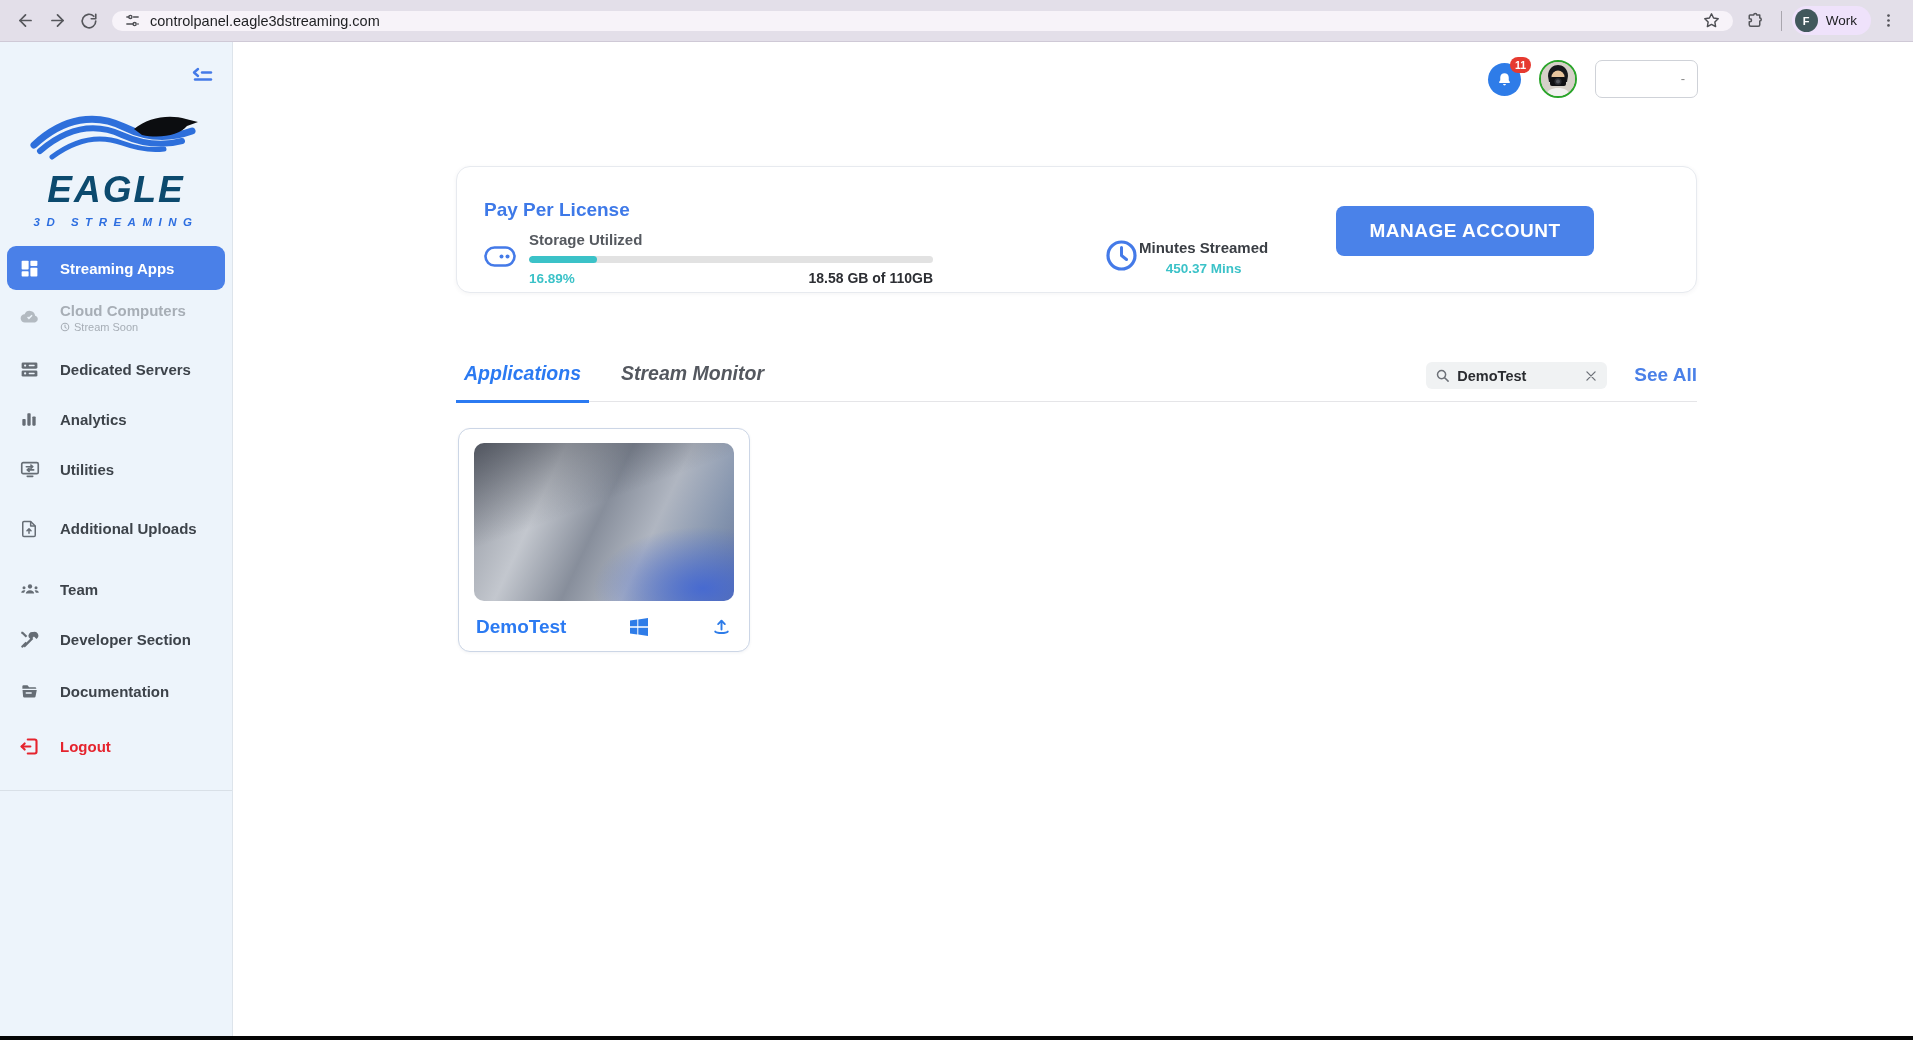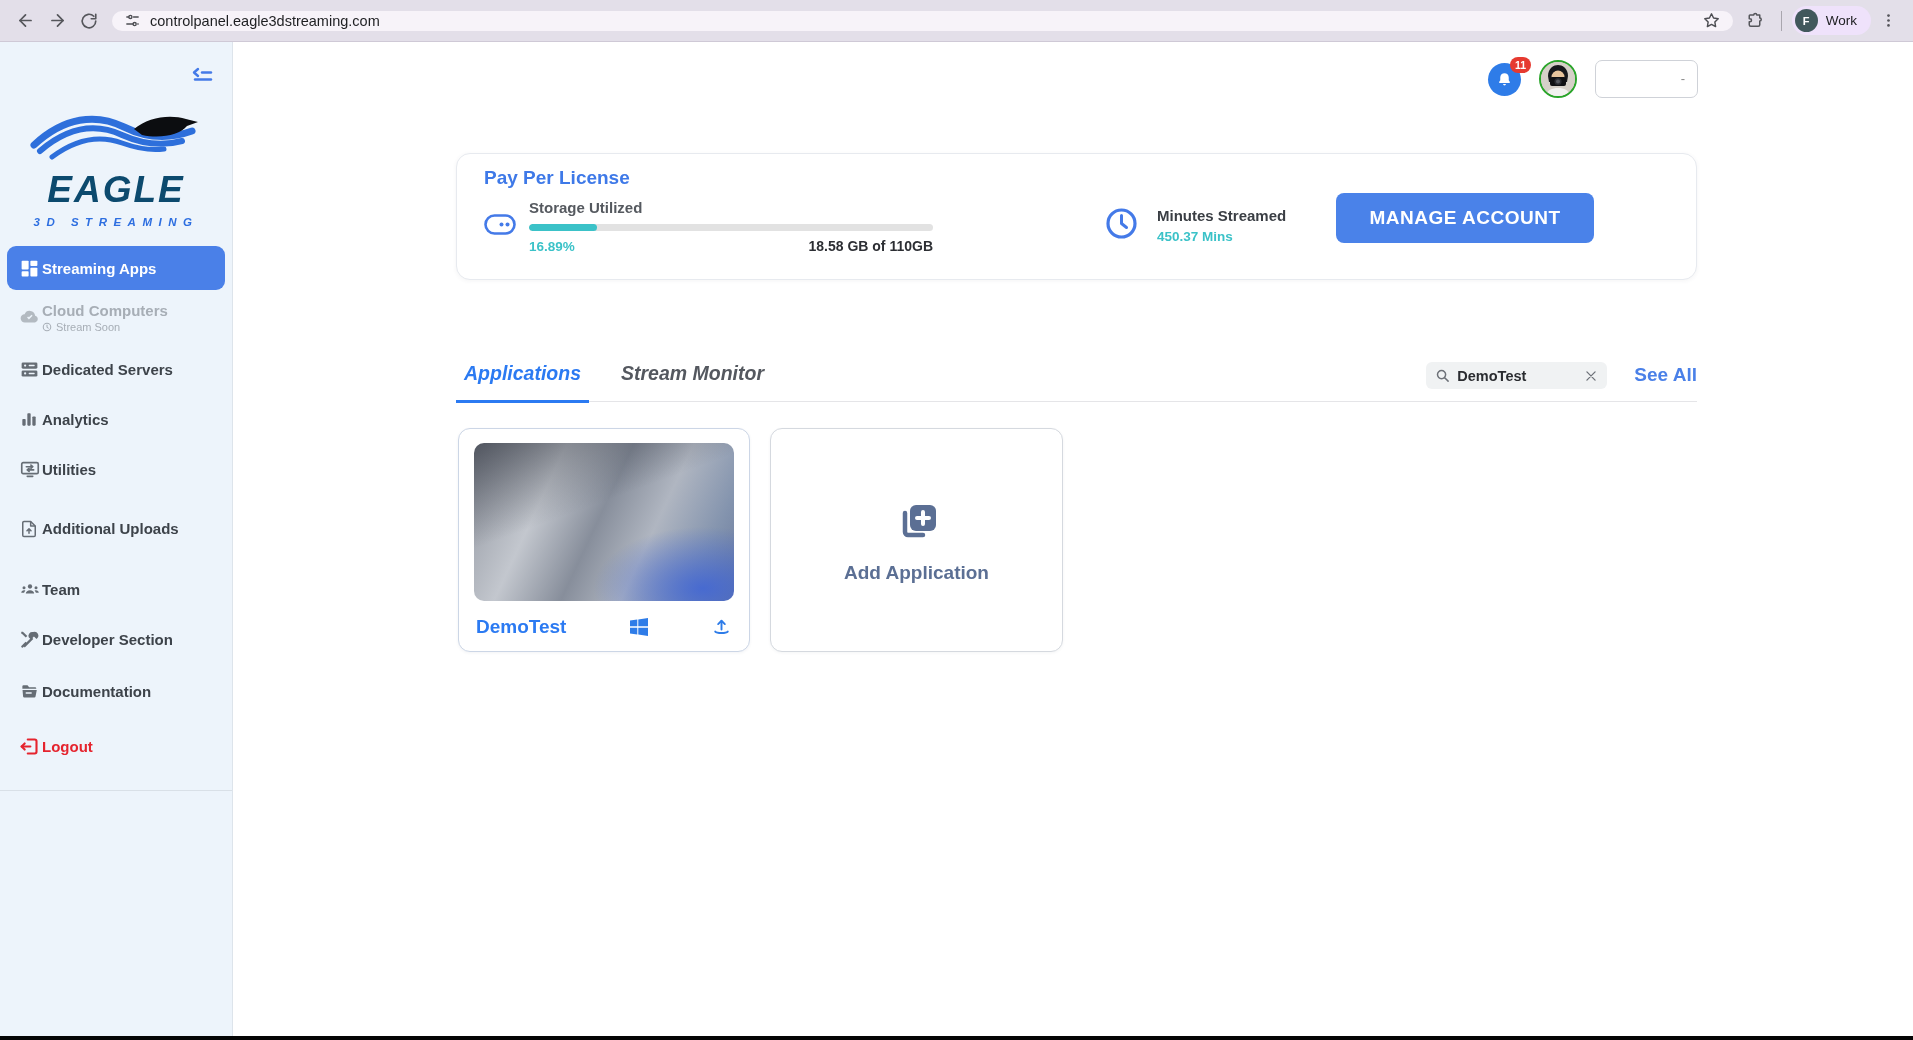--- a/index.html
+++ b/index.html
@@ -31,21 +31,21 @@
   .bottom-bar{ position:absolute; left:0; bottom:0; width:1913px; height:4px; background:#050505; }
 
   
   .collapse-btn{ margin:24px 18px 0 auto; color:#447ae8; }
   .logo{ text-align:center; margin-top:20px; }
   .brand{ font-size:37px; font-weight:bold; font-style:italic; color:#0c4a6e;
     letter-spacing:2px; margin-top:2px; }
   .tagline{ font-size:11.5px; font-style:italic; color:#2d6ee0; letter-spacing:6.5px;
     margin-top:5px; font-weight:bold; }
   .menu{ margin-top:18px; display:flex; flex-direction:column; }
-  .item{ display:flex; align-items:center; gap:1px; padding:0 19px; height:50px;
+  .item{ display:flex; align-items:center; gap:19px; padding:0 19px; height:50px;
     color:#3d434a; font-weight:bold; font-size:15px; cursor:pointer; }
   .item .ic{ width:22px; flex:0 0 auto; color:#666d75; display:flex; align-items:center; }
   .item.active{ background:#4a80e8; color:#fff; border-radius:9px; margin:0 7px; height:44px;
     padding:0 12px; }
   .item.active .ic{ color:#fff; }
   .item.disabled{ color:#a7aeb6; }
   .item.disabled .ic{ color:#b3bac1; }
   .sub{ font-size:11px; font-weight:normal; color:#a7aeb6; display:flex; align-items:center;
     gap:4px; margin-top:2px; }
   .item.two-line{ height:auto; padding-top:8px; padding-bottom:8px; }
@@ -61,34 +61,34 @@
     align-items:center; justify-content:center; color:#fff; }
   .badge{ position:absolute; top:-6px; right:-10px; background:#e63a30; color:#fff;
     font-size:10.5px; font-weight:bold; border-radius:9px; padding:2px 5px; line-height:1.2; }
   .user-avatar{ width:38px; height:38px; border-radius:50%; border:2px solid #2aa52a;
     overflow:hidden; background:#d8d2ca; }
   .hdr-box{ width:103px; height:38px; border:1px solid #cfd2d8; border-radius:7px;
     background:#fff; position:relative; }
   .hdr-box span{ position:absolute; right:12px; top:10px; color:#888; font-size:13px; }
 
   
-  .license-card{ position:absolute; left:223px; top:111px; width:1241px; height:127px;
+  .license-card{ position:absolute; left:223px; top:124px; width:1241px; height:127px;
     background:#fff; border:1px solid #e7eaef; border-radius:14px;
-    box-shadow:0 1px 4px rgba(60,70,90,.06); padding:13px 27px; }
+    box-shadow:0 1px 4px rgba(60,70,90,.06); padding:32px 27px; }
   .lc-title{ color:#3e79e8; font-size:19px; font-weight:bold; }
   .lc-row{ display:flex; align-items:flex-start; margin-top:10px; }
   .storage-ic{ margin-top:15px; color:#447ae8; }
   .storage-block{ margin-left:13px; width:404px; }
   .storage-label{ font-size:15px; color:#55595f; font-weight:bold; }
   .track{ margin-top:8px; height:7px; background:#e2e2e2; border-radius:4px; overflow:hidden; }
   .fill{ height:100%; background:#3bc2c8; border-radius:4px; }
   .storage-meta{ display:flex; justify-content:space-between; margin-top:7px; align-items:baseline; }
   .pct{ color:#3bc2c8; font-size:13.5px; font-weight:bold; }
   .amount{ color:#2c2e33; font-size:14px; font-weight:bold; }
-  .minutes-block{ margin-left:172px; display:flex; gap:19px; margin-top:8px; }
+  .minutes-block{ margin-left:172px; display:flex; gap:1px; margin-top:8px;text-align:center; }
   .clock-ic{ color:#447ae8; }
   .minutes-label{ font-size:15px; color:#3a3e44; font-weight:bold; }
   .minutes-value{ color:#3bc2c8; font-size:13.5px; font-weight:bold; margin-top:5px; }
   .manage-btn{ position:absolute; left:879px; top:39px; width:258px; height:50px;
     background:#4a82e9; border:none; border-radius:8px; color:#fff; font-size:19px;
     font-weight:bold; letter-spacing:.5px; cursor:pointer; font-family:inherit; }
 
   
   .tabs-row{ position:absolute; left:223px; top:318px; width:1241px; display:flex;
     align-items:flex-start; border-bottom:1px solid #e5e5e8; }
@@ -436,27 +436,17 @@
           <span class="upload-ic">
             <svg width="21" height="20" viewBox="0 0 24 24" fill="none" stroke="currentColor" stroke-width="2.3" stroke-linecap="round" stroke-linejoin="round">
                 <path d="M12 15V5"></path>
                 <path d="M8 8.5L12 4.5l4 4"></path>
                 <path d="M4.5 17.5c2 2.3 13 2.3 15 0"></path>
               </svg>
           </span>
         </div>
       </div>
 
-      <div class="add-card">
-        <span class="add-ic">
-          <svg width="50" height="50" viewBox="0 0 50 50" fill="none">
-              <path d="M13 16v19a3 3 0 0 0 3 3h15" stroke="currentColor" stroke-width="4.5" stroke-linecap="round"></path>
-              <rect x="18" y="8" width="26" height="26" rx="6" fill="currentColor"></rect>
-              <path d="M31 15v12M25 21h12" stroke="#fff" stroke-width="4" stroke-linecap="round"></path>
-            </svg>
-        </span>
-        <span class="add-label">Add Application</span>
-      </div>
     </div>
   </main>
 </div>
 
 <div class="bottom-bar"></div>
 
 </body></html>

